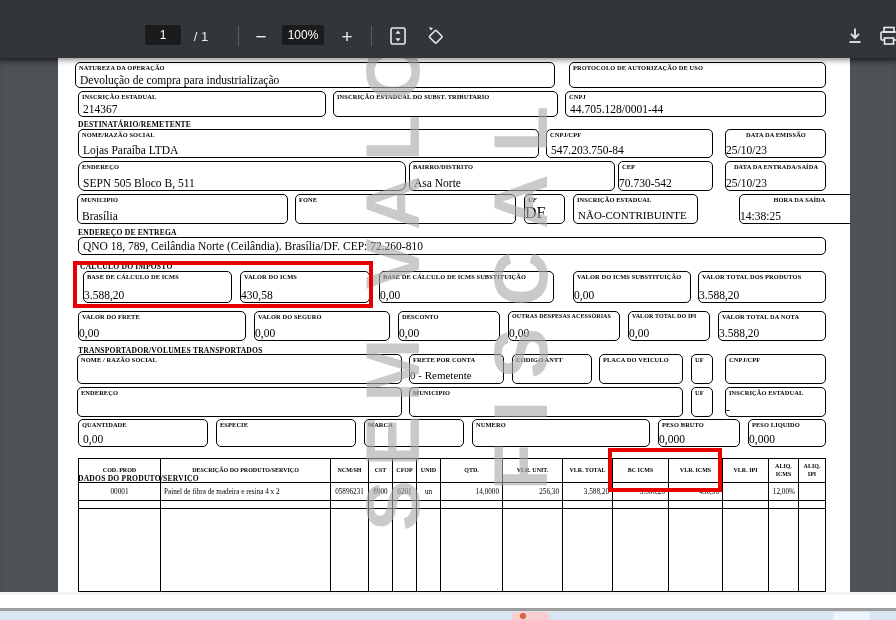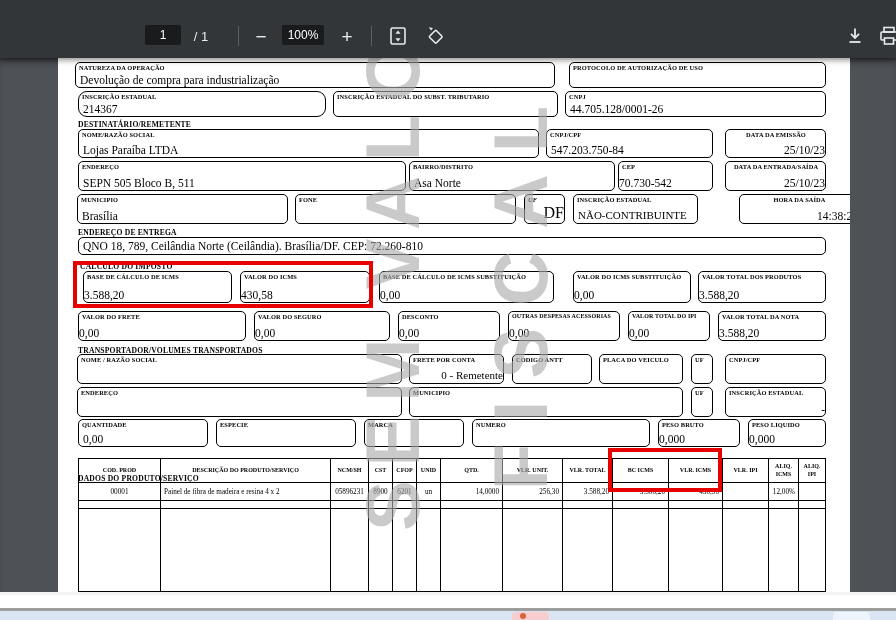--- a/index.html
+++ b/index.html
@@ -22,21 +22,21 @@
   .viewer{position:absolute;left:0;top:58px;width:896px;height:534px;background:#4e5155;
           box-shadow:inset 0 6px 8px -5px rgba(0,0,0,.55);}
   .page{position:absolute;left:58px;top:0;width:792px;height:534px;background:#fff;overflow:hidden;}
 
   
   .fb{position:absolute;border:1.4px solid #000;border-radius:5px;box-sizing:border-box;z-index:1;background:transparent;}
   .lb{position:absolute;top:1px;left:3px;right:2px;font-size:6.4px;font-weight:bold;
       letter-spacing:.1px;white-space:nowrap;overflow:hidden;}
   .vl{position:absolute;bottom:1px;left:0;right:0;font-size:11.5px;padding-left:4px;line-height:1.05;white-space:nowrap;}
   .num .vl{padding-right:5px;padding-left:0;}
-  .ctr .vl{text-align:right;padding-left:0;}
+  .ctr .vl{text-align:left;padding-left:0;}
   .sect{position:absolute;font-size:7.6px;font-weight:bold;letter-spacing:.2px;z-index:1;white-space:nowrap;}
 
   
   .wm{position:absolute;font-family:"Liberation Sans",sans-serif;font-weight:bold;color:#ababab;
       opacity:.62;white-space:nowrap;z-index:3;pointer-events:none;}
   .wm1{left:334px;top:187px;font-size:76px;letter-spacing:14px;transform:translate(-50%,-50%) rotate(-90deg);}
   .wm2{left:462px;top:229px;font-size:76px;letter-spacing:22px;transform:translate(-50%,-50%) rotate(-90deg);}
 
   
   .redbox{position:absolute;border:4px solid #e60000;box-sizing:border-box;z-index:6;background:transparent;}
@@ -112,49 +112,49 @@
 
       <div class="fb" style="left:17px;top:4px;width:480px;height:26px;">
         <div class="lb">NATUREZA DA OPERAÇÃO</div>
         <div class="vl">Devolução de compra para industrialização</div>
       </div>
       <div class="fb" style="left:511px;top:4px;width:257px;height:26px;">
         <div class="lb">PROTOCOLO DE AUTORIZAÇÃO DE USO</div>
         <div class="vl"></div>
       </div>
 
-      <div class="fb" style="left:20px;top:33px;width:248px;height:26px;border-radius:9px;">
+      <div class="fb" style="left:20px;top:33px;width:248px;height:26px;">
         <div class="lb">INSCRIÇÃO ESTADUAL</div>
         <div class="vl">214367</div>
       </div>
       <div class="fb" style="left:275px;top:33px;width:225px;height:26px;">
         <div class="lb">INSCRIÇÃO ESTADUAL DO SUBST. TRIBUTARIO</div>
         <div class="vl"></div>
       </div>
       <div class="fb" style="left:507px;top:33px;width:261px;height:26px;">
         <div class="lb">CNPJ</div>
-        <div class="vl">44.705.128/0001-26</div>
+        <div class="vl">44.705.128/0001-44</div>
       </div>
 
       <div class="sect" style="left:20px;top:62px;">DESTINATÁRIO/REMETENTE</div>
 
       <div class="fb" style="left:20px;top:71px;width:461px;height:29px;">
         <div class="lb">NOME/RAZÃO SOCIAL</div>
         <div class="vl">Lojas Paraíba LTDA</div>
       </div>
       <div class="fb" style="left:488px;top:71px;width:167px;height:29px;">
         <div class="lb">CNPJ/CPF</div>
         <div class="vl">547.203.750-84</div>
       </div>
       <div class="fb ctr" style="left:667px;top:71px;width:101px;height:29px;">
         <div class="lb" style="text-align:center;">DATA DA EMISSÃO</div>
         <div class="vl">25/10/23</div>
       </div>
 
-      <div class="fb" style="left:20px;top:103px;width:328px;height:30px;">
+      <div class="fb" style="left:20px;top:103px;width:328px;height:30px;border-radius:7px;">
         <div class="lb">ENDEREÇO</div>
         <div class="vl">SEPN 505 Bloco B, 511</div>
       </div>
       <div class="fb" style="left:351px;top:103px;width:206px;height:30px;">
         <div class="lb">BAIRRO/DISTRITO</div>
         <div class="vl">Asa Norte</div>
       </div>
       <div class="fb num" style="left:560px;top:103px;width:95px;height:30px;">
         <div class="lb">CEP</div>
         <div class="vl">70.730-542</div>

